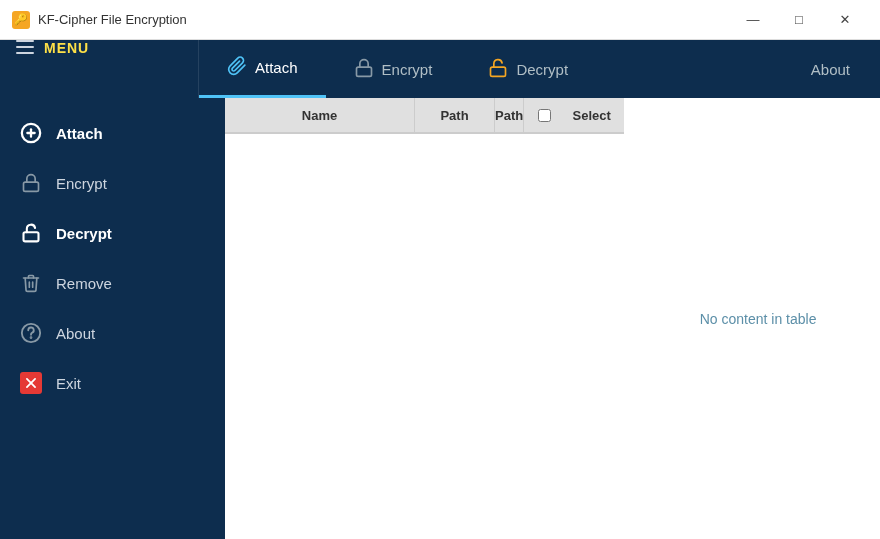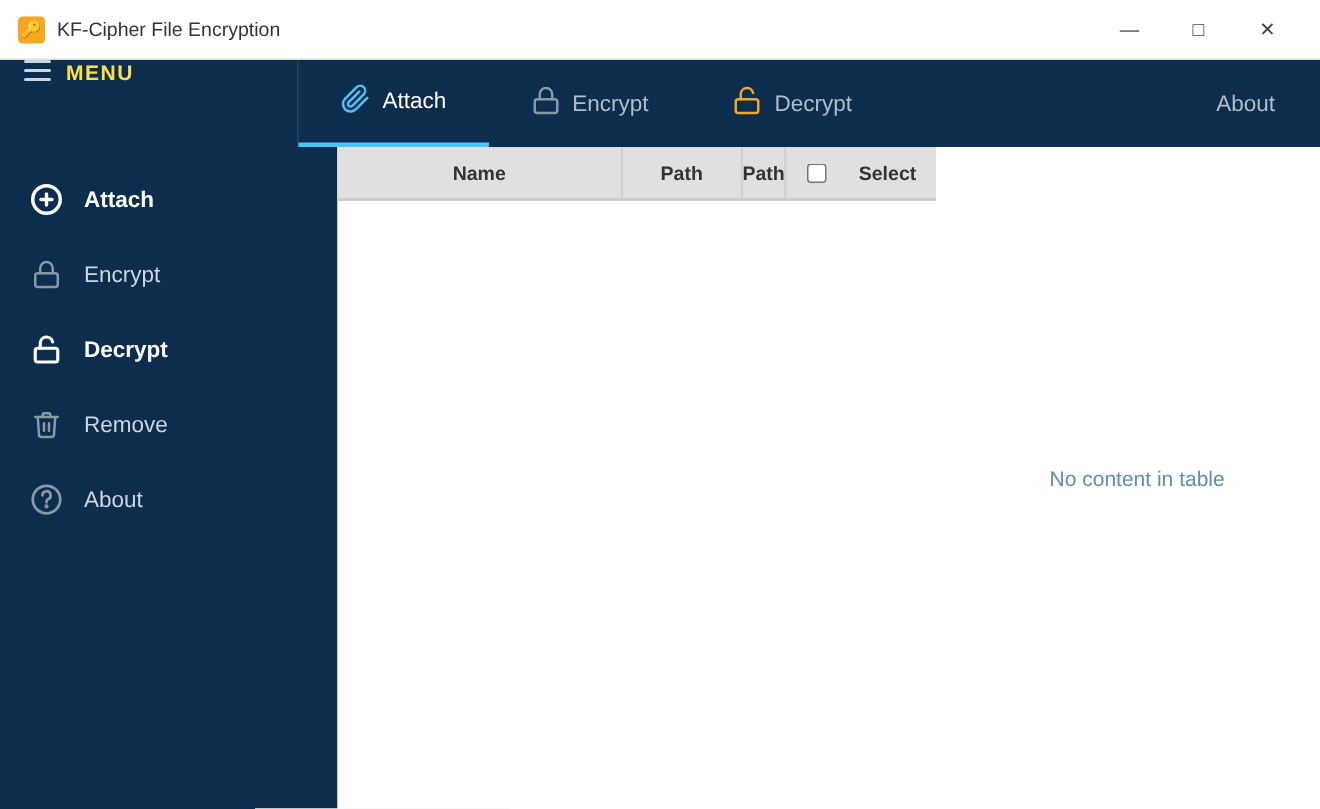--- a/index.html
+++ b/index.html
@@ -279,20 +279,31 @@
         <div class="sidebar-icon">
           <svg width="22" height="22" viewBox="0 0 24 24" fill="none" stroke="#8899a6" stroke-width="2" stroke-linecap="round" stroke-linejoin="round">
             <circle cx="12" cy="12" r="10"></circle>
             <path d="M9 9a3 3 0 1 1 4 2.83c-.6.28-1 .9-1 1.67v.5"></path>
             <circle cx="12" cy="17" r="0.5" fill="#8899a6"></circle>
           </svg>
         </div>
         <span>About</span>
       </div>
 
+      <div class="sidebar-item">
+        <div class="sidebar-icon">
+          <div class="exit-icon-bg">
+            <svg width="14" height="14" viewBox="0 0 24 24" fill="none" stroke="#fff" stroke-width="3" stroke-linecap="round">
+              <line x1="5" y1="5" x2="19" y2="19"></line>
+              <line x1="19" y1="5" x2="5" y2="19"></line>
+            </svg>
+          </div>
+        </div>
+        <span>Exit</span>
+      </div>
 
     </div>
 
     <div class="main-content">
 
       <div class="table-header">
         <div class="th th-name">
           <span>Name</span>
         </div>
         <div class="th th-size">

